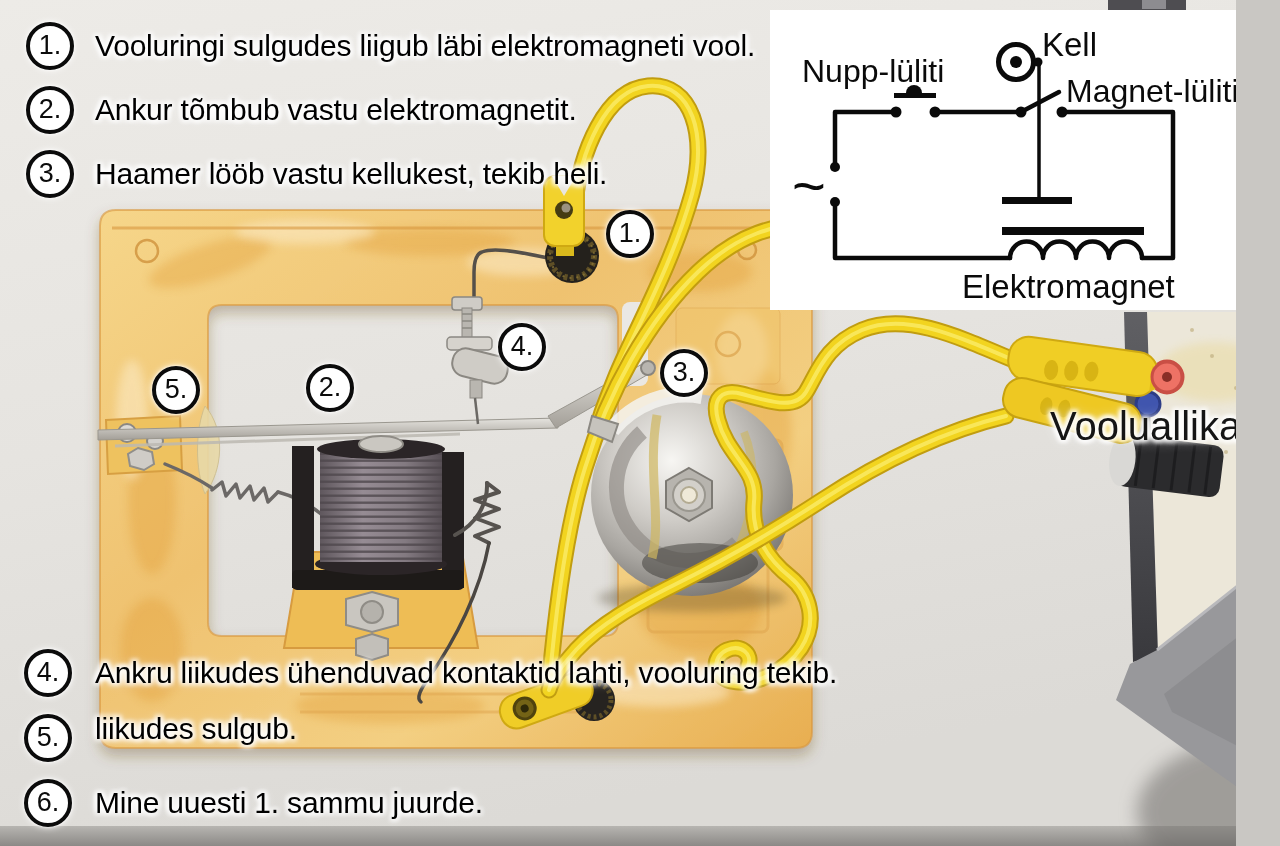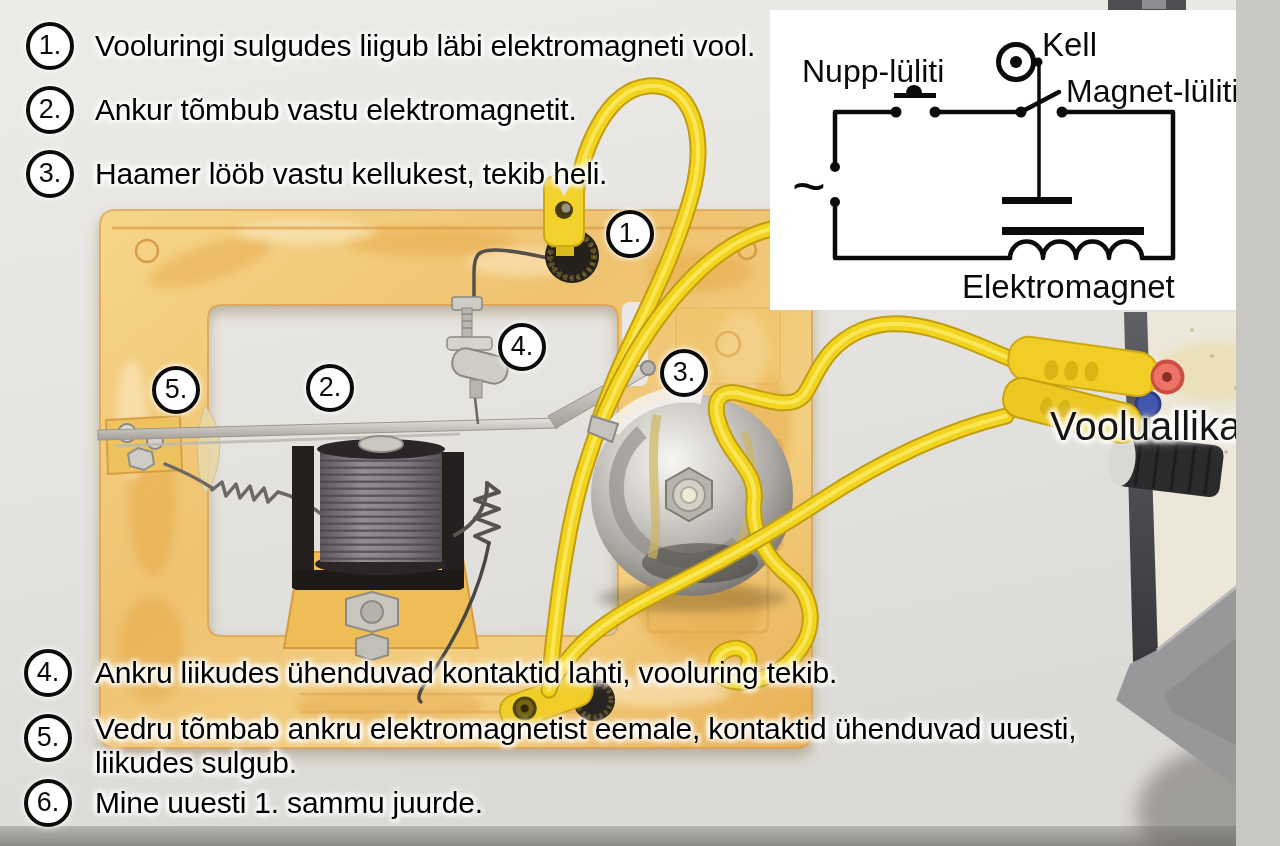--- a/index.html
+++ b/index.html
@@ -338,21 +338,20 @@
       <span>4.</span>
     </div>
   <div class="badge" style="left:24px;top:714px;">
       <span>5.</span>
     </div>
   <div class="badge" style="left:24px;top:779px;">
       <span>6.</span>
     </div>
   <div class="step-text" style="top:673px;">Ankru liikudes ühenduvad kontaktid lahti, vooluring tekib.</div>
   <div class="step-text multi" style="top:712px;">
-    <div>Vedru tõmbab ankru elektromagnetist eemale, kontaktid ühenduvad uuesti,</div>
     <div>liikudes sulgub.</div>
   </div>
   <div class="step-text" style="top:803px;text-align:right;">Mine uuesti 1. sammu juurde.</div>
 
   <div class="badge" style="left:606px;top:210px;">
       <span>1.</span>
     </div>
   <div class="badge" style="left:306px;top:364px;">
       <span>2.</span>
     </div>

